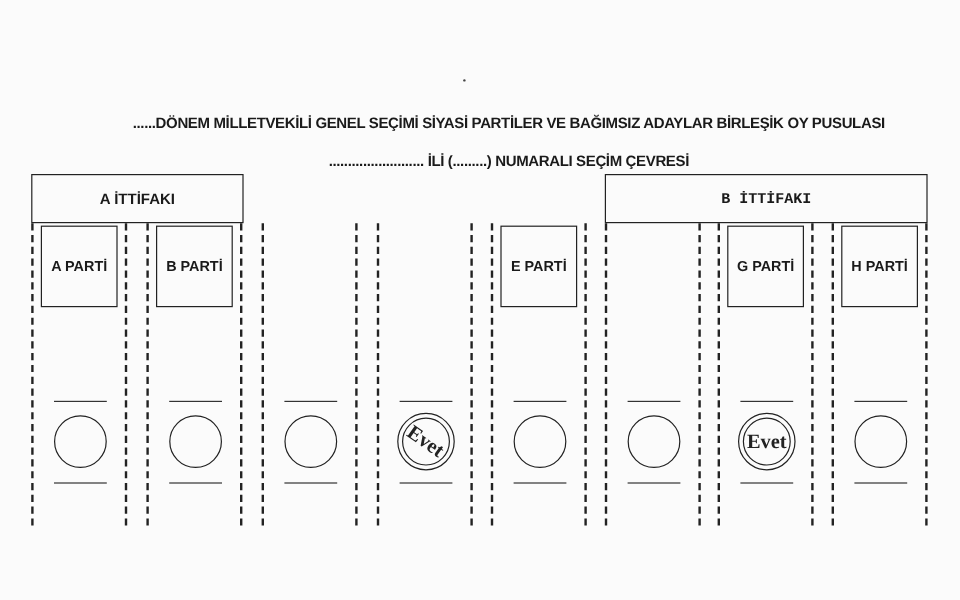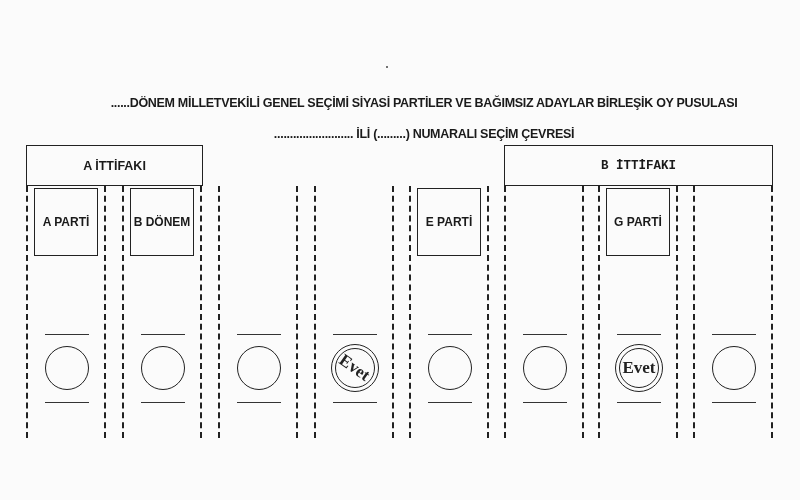--- a/index.html
+++ b/index.html
@@ -39,21 +39,21 @@
 <div class="alliance" style="left:504px;width:269px;font-family:Liberation Mono, monospace;">B İTTİFAKI</div>
 
 <div class="col" style="left:26px;">
   <div class="pbox">A PARTİ</div>
   <div class="line l1"></div>
   <div class="circle"></div>
   <div class="line l2"></div>
 </div>
 
 <div class="col" style="left:122px;">
-  <div class="pbox">B DÖNEM</div>
+  <div class="pbox">B PARTİ</div>
   <div class="line l1"></div>
   <div class="circle"></div>
   <div class="line l2"></div>
 </div>
 
 <div class="col" style="left:218px;">
   <div class="line l1"></div>
   <div class="circle"></div>
   <div class="line l2"></div>
 </div>
@@ -82,16 +82,17 @@
 <div class="col" style="left:598px;">
   <div class="pbox">G PARTİ</div>
   <div class="line l1"></div>
   <div class="stamp">
     <span>Evet</span>
   </div>
   <div class="line l2"></div>
 </div>
 
 <div class="col" style="left:693px;">
+  <div class="pbox">H PARTİ</div>
   <div class="line l1"></div>
   <div class="circle"></div>
   <div class="line l2"></div>
 </div>
 
 </body></html>

